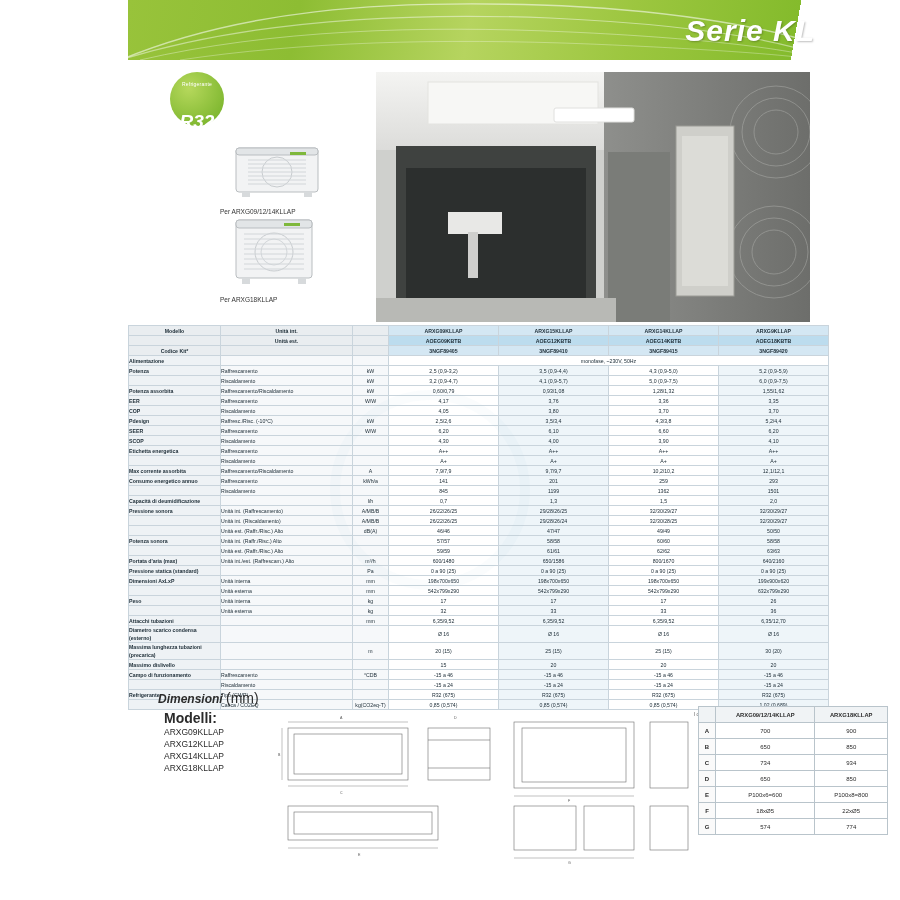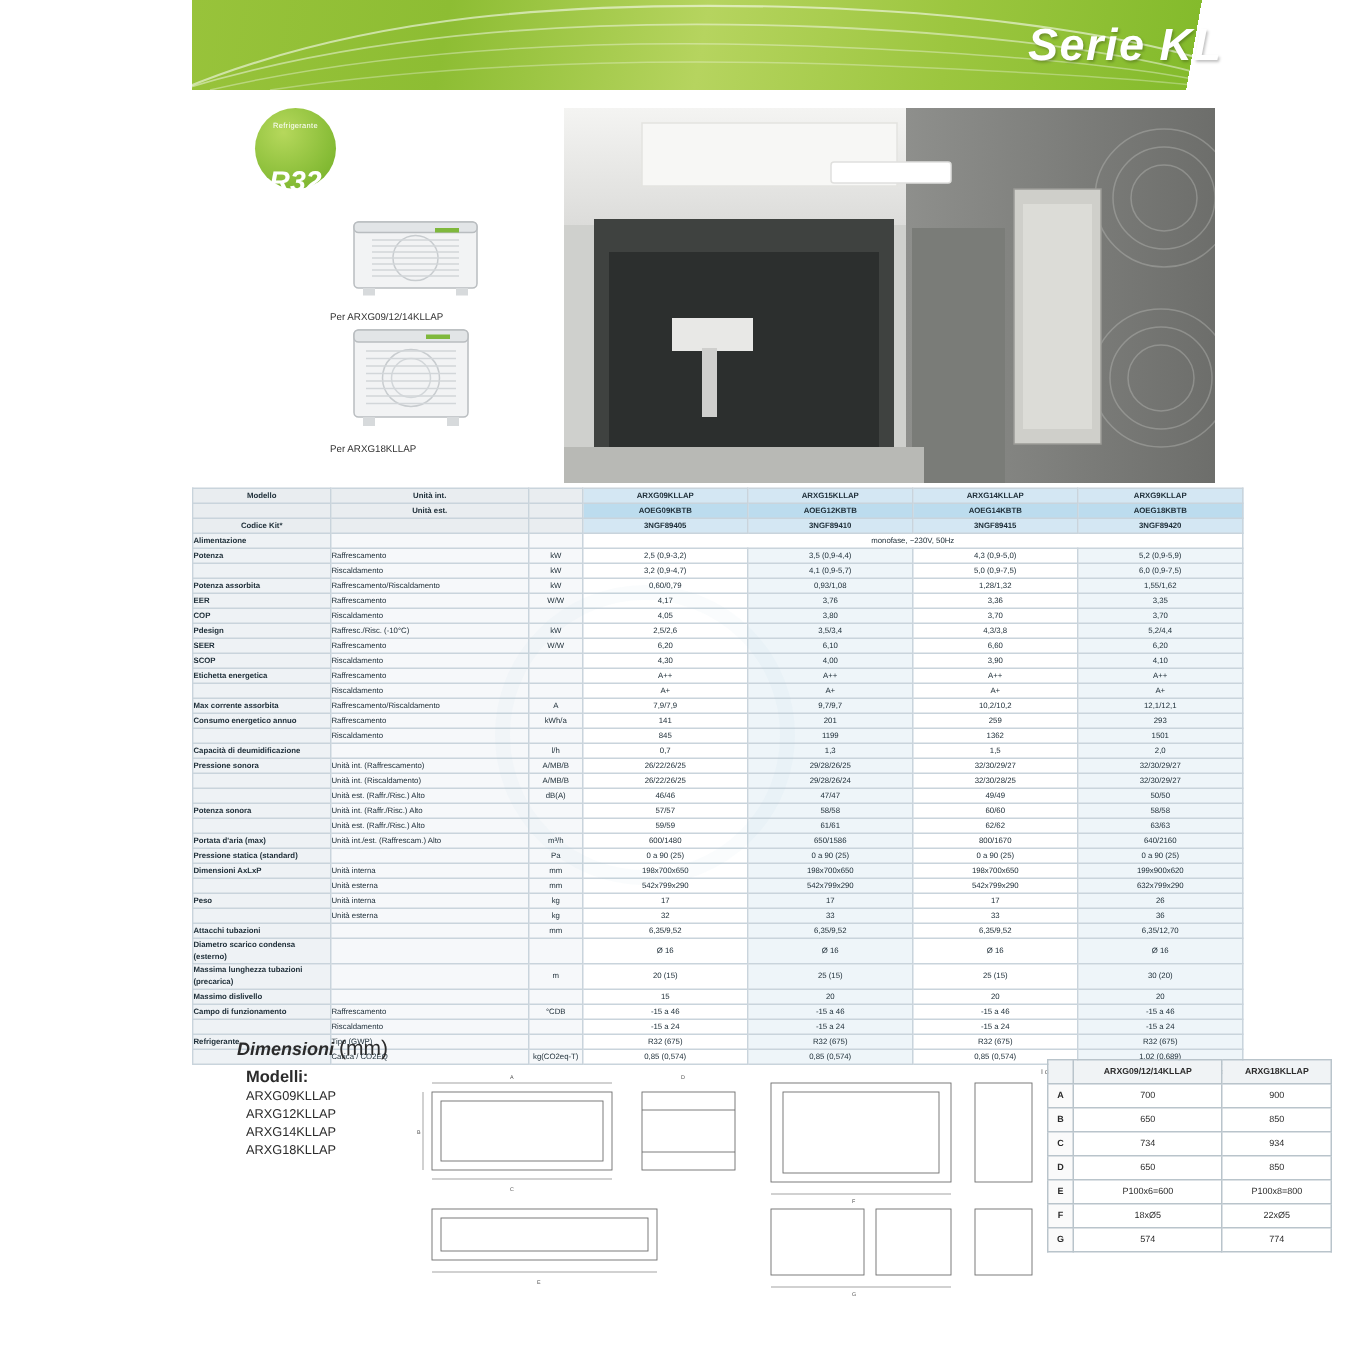--- a/index.html
+++ b/index.html
@@ -46,21 +46,21 @@
   .hdr-blue2{background:#bcdcee;text-align:center;font-weight:bold;font-size:5.4px;color:#134b63;}
   .hdr-grey{background:#e9edf0;text-align:center;font-weight:bold;font-size:5.4px;}
   .full{text-align:center;background:#fff;font-size:5.2px;}
   .note{font-size:4.6px;color:#555;text-align:right;padding-top:2px;}
 
   
   .dimwrap{position:absolute;left:128px;top:690px;width:700px;}
   .dim-title{font-size:12px;font-weight:bold;font-style:italic;margin:0 0 2px 30px;}
   .dim-title span{font-weight:normal;font-size:14px;font-style:normal;}
   .models{position:absolute;left:36px;top:22px;font-size:8.5px;line-height:12px;}
-  .models b{font-size:11px;}
+  .models b{font-size:14px;}
   .drawings{position:absolute;left:150px;top:16px;width:420px;height:160px;}
   .dimtable{position:absolute;left:570px;top:16px;width:190px;border-collapse:collapse;}
   .dimtable td,.dimtable th{border:1px solid #b9c4cb;font-size:6px;text-align:center;height:15px;padding:0;}
   .dimtable th{background:#f0f3f5;font-weight:bold;font-size:5.8px;}
   .dimtable td.k{width:16px;font-weight:bold;background:#fafafa;}
   .watermark{position:absolute;left:330px;top:390px;width:180px;height:180px;border-radius:50%;
     border:10px solid rgba(150,190,220,.10);opacity:.5;}
 </style>
 </head>
 <body>

